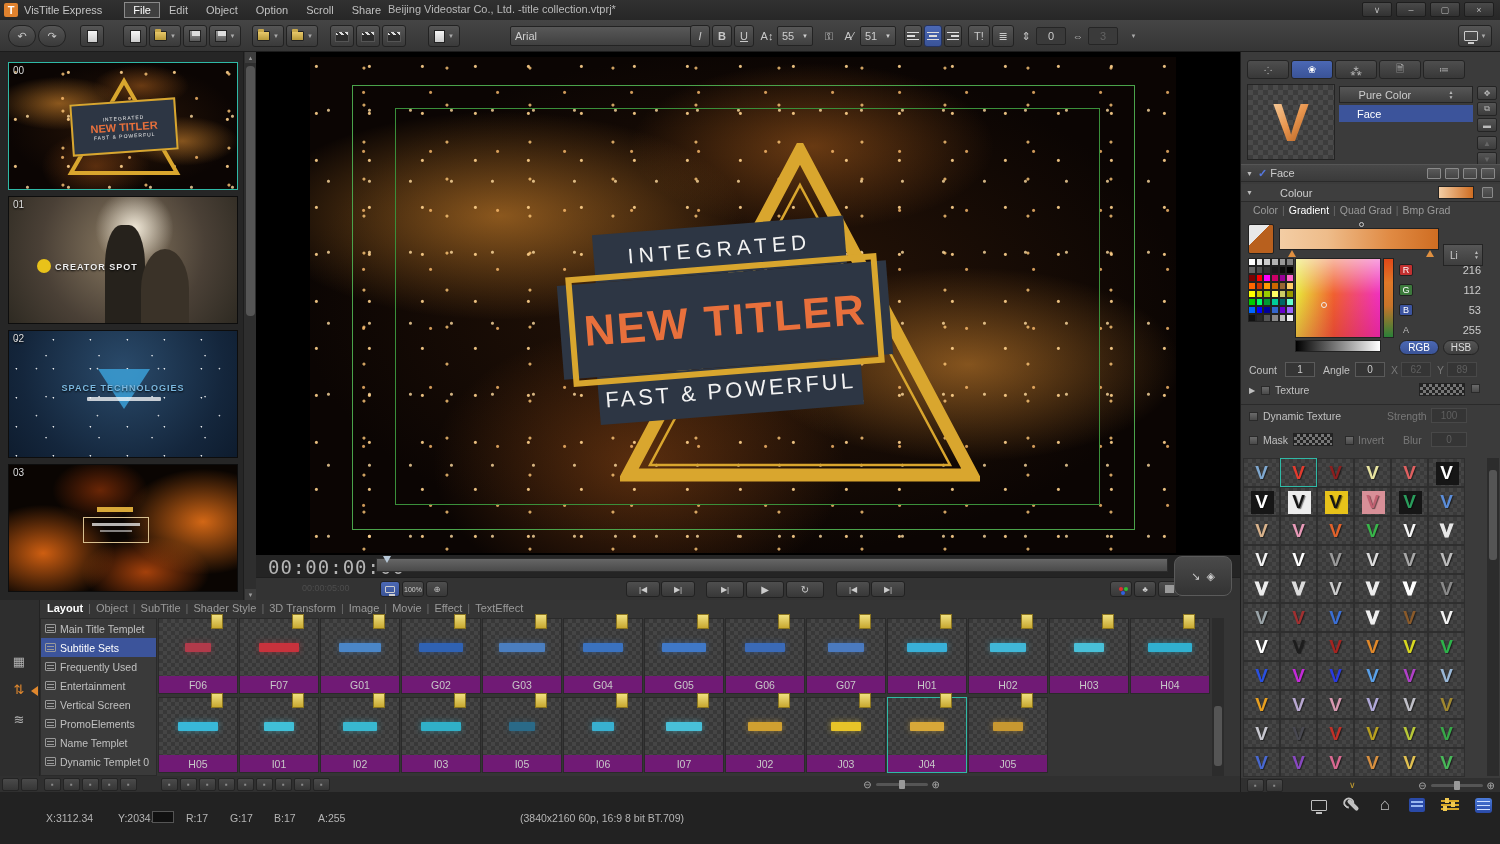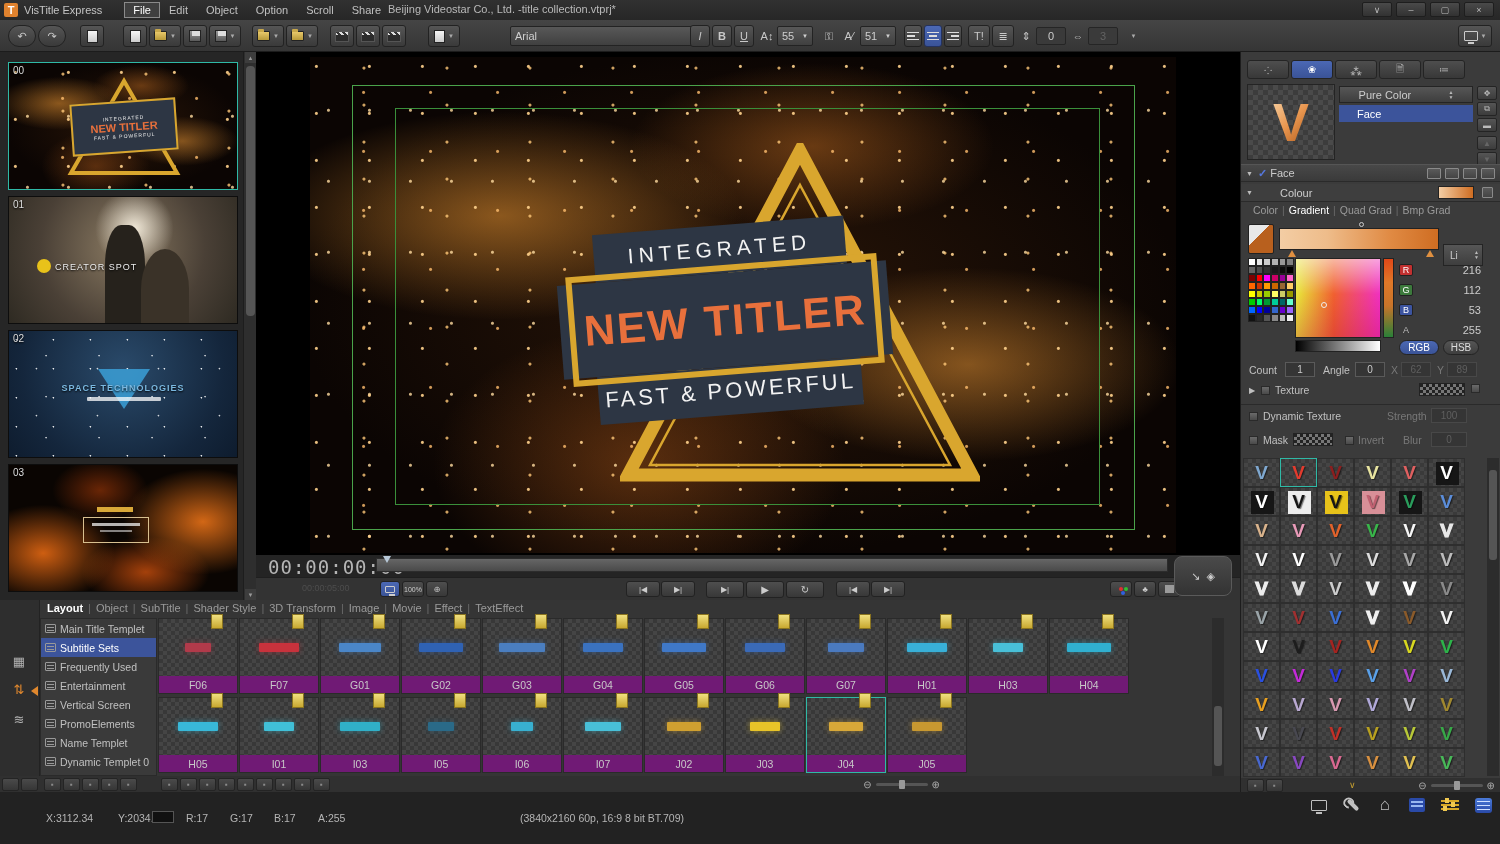--- a/index.html
+++ b/index.html
@@ -365,21 +365,21 @@
         <div style="font-size:11px;color:#e8703c;font-weight:bold;">NEW TITLER</div>
         <div style="font-size:5px;color:#eee;letter-spacing:1px;">FAST &amp; POWERFUL</div>
       </div>
       <div class="tid">00</div>
     </div>
     <div class="thumb" style="top:144px;">
       <div class="scene1"></div>
       <div class="fig" style="left:96px;top:28px;width:40px;height:100px;"></div>
       <div class="fig" style="left:132px;top:52px;width:48px;height:80px;border-radius:50% 50% 0 0;background:#3a3228;"></div>
       <div style="position:absolute;left:28px;top:62px;width:14px;height:14px;border-radius:50%;background:#e8c21a;"></div>
-      <div style="position:absolute;left:46px;top:65px;color:#eee;font-size:9px;font-weight:normal;letter-spacing:1px;text-shadow:0 1px 2px #000;">CREATOR SPOT</div>
+      <div style="position:absolute;left:46px;top:65px;color:#eee;font-size:9px;font-weight:bold;letter-spacing:1px;text-shadow:0 1px 2px #000;">CREATOR SPOT</div>
       <div class="tid">01</div>
     </div>
     <div class="thumb" style="top:278px;">
       <div class="scene2"></div>
       <div class="stars"></div>
       <div class="tri-down" style="position:absolute;left:89px;top:38px;"></div>
       <div style="position:absolute;left:0;right:0;top:52px;text-align:center;color:#7ab8e0;font-size:9px;font-weight:bold;letter-spacing:1px;text-shadow:0 1px 2px #000;">SPACE TECHNOLOGIES</div>
       <div style="position:absolute;left:78px;top:66px;width:74px;height:4px;background:rgba(255,255,255,.75);border-radius:1px;"></div>
       <div class="tid">02</div>
     </div>
@@ -605,20 +605,27 @@
           <div class="tpl ">
       <div class="chk">
         <div class="badge"></div>
         <div class="bar" style="width:40px;background:#38b0d8;box-shadow:0 0 6px #38b0d888;"></div>
       </div>
       <div class="lbl">H01</div>
           </div>
           <div class="tpl ">
       <div class="chk">
         <div class="badge"></div>
+        <div class="bar" style="width:36px;background:#40b8d8;box-shadow:0 0 6px #40b8d888;"></div>
+      </div>
+      <div class="lbl">H02</div>
+          </div>
+          <div class="tpl ">
+      <div class="chk">
+        <div class="badge"></div>
         <div class="bar" style="width:30px;background:#48c0d8;box-shadow:0 0 6px #48c0d888;"></div>
       </div>
       <div class="lbl">H03</div>
           </div>
           <div class="tpl ">
       <div class="chk">
         <div class="badge"></div>
         <div class="bar" style="width:44px;background:#30b0d0;box-shadow:0 0 6px #30b0d088;"></div>
       </div>
       <div class="lbl">H04</div>
@@ -631,20 +638,27 @@
         <div class="bar" style="width:40px;background:#38b8d8;box-shadow:0 0 6px #38b8d888;"></div>
       </div>
       <div class="lbl">H05</div>
           </div>
           <div class="tpl ">
       <div class="chk">
         <div class="badge"></div>
         <div class="bar" style="width:30px;background:#40c0d8;box-shadow:0 0 6px #40c0d888;"></div>
       </div>
       <div class="lbl">I01</div>
+          </div>
+          <div class="tpl ">
+      <div class="chk">
+        <div class="badge"></div>
+        <div class="bar" style="width:34px;background:#38b8d0;box-shadow:0 0 6px #38b8d088;"></div>
+      </div>
+      <div class="lbl">I02</div>
           </div>
           <div class="tpl ">
       <div class="chk">
         <div class="badge"></div>
         <div class="bar" style="width:40px;background:#30b0c8;box-shadow:0 0 6px #30b0c888;"></div>
       </div>
       <div class="lbl">I03</div>
           </div>
           <div class="tpl ">
       <div class="chk">

